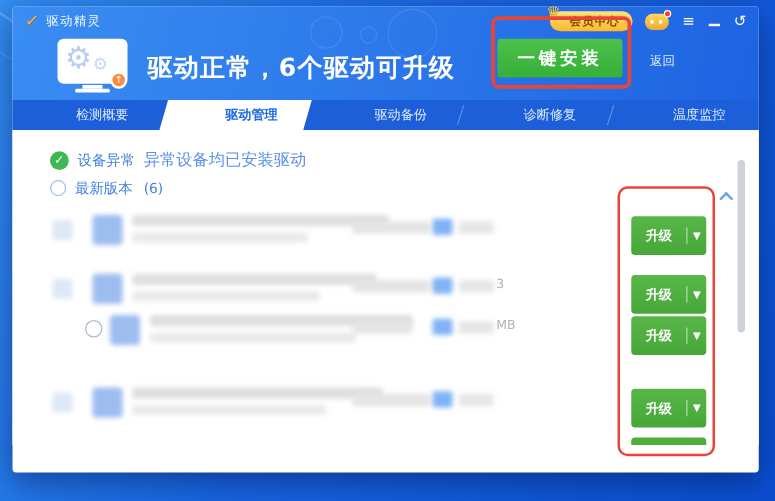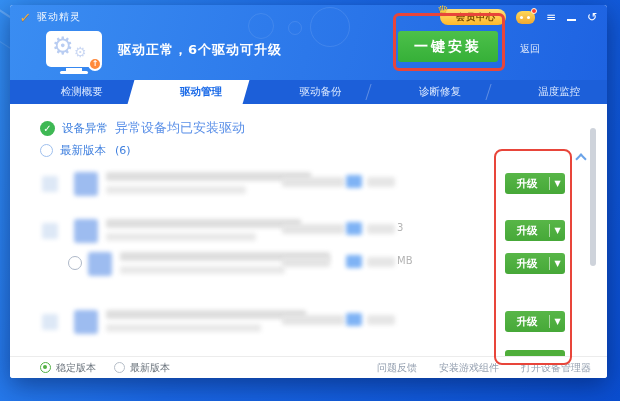--- a/index.html
+++ b/index.html
@@ -46,21 +46,21 @@
   .header-row { position:absolute; left:0; top:24px; right:0; height:51px; }
   .monitor-wrap { position:absolute; left:36px; top:2px; width:58px; height:46px; }
   .monitor { position:absolute; left:0; top:0; width:56px; height:36px; background:#fff; border-radius:5px;
     overflow:hidden; }
   .monitor .g1 { position:absolute; left:6px; top:1px; color:#b9cdf2; font-size:24px; }
   .monitor .g2 { position:absolute; left:28px; top:13px; color:#ccd9f4; font-size:14px; }
   .monitor-stand { position:absolute; left:20px; top:37px; width:16px; height:3px; background:#fff; }
   .monitor-base { position:absolute; left:14px; top:40px; width:28px; height:3px; background:#fff; border-radius:2px; }
   .up-badge { position:absolute; left:42px; top:26px; width:14px; height:14px; border-radius:50%;
     background:#ff8a3c; border:2px solid #fff; color:#fff; font-size:8px; line-height:10px; text-align:center; font-weight:bold; }
-  .head-status { position:absolute; left:108px; top:12px; color:#fff; font-size:13px; font-weight:bold; letter-spacing:1px; }
+  .head-status { position:absolute; left:108px; top:12px; color:#fff; font-size:20px; font-weight:bold; letter-spacing:1px; }
   .install-btn { position:absolute; left:388px; top:2px; width:100px; height:31px; border:none; border-radius:3px;
     background:linear-gradient(#4cc04a,#36b038); color:#fff; font-size:14px; font-weight:bold; letter-spacing:3px;
     cursor:pointer; font-family:inherit; }
   .back-link { position:absolute; left:510px; top:13px; color:rgba(255,255,255,.85); font-size:10px; cursor:pointer; }
 
   
   .tabs { position:absolute; left:0; top:75px; right:0; height:24px; background:#1c5fd9; display:flex; }
   .tab { position:relative; flex:1; display:flex; align-items:center; justify-content:center;
     color:#ddeaff; font-size:10.5px; cursor:pointer;padding-left:24px; }
   .tab:not(:first-child)::before { content:""; position:absolute; left:0; top:4px; bottom:4px; width:1px;
@@ -89,21 +89,21 @@
   .dev-icon { left:64px; top:10px; width:24px; height:24px; background:#9dbcf0; border-radius:3px; }
   .t1 { left:96px; top:10px; height:9px; background:#dedede; }
   .t2 { left:96px; top:24px; height:8px; background:#e9e9e9; }
   .ver { left:272px; top:15px; width:62px; height:10px; background:#e4e4e4; }
   .ver-blue { left:336px; top:13px; width:16px; height:13px; background:#7fb3f5; }
   .size { left:357px; top:15px; width:28px; height:10px; background:#e6e6e6; }
   .size-suffix { position:absolute; left:387px; top:13px; font-size:10px; color:#b3b3b3; }
   .row-radio { position:absolute; left:58px; top:14px; width:14px; height:14px; border-radius:50%;
     border:1.5px solid #aeb8c8; background:#fff; cursor:pointer; }
 
-  .upgrade-btn { position:absolute; left:495px; top:11px; width:60px; height:21px; border-radius:3px;
+  .upgrade-btn { position:absolute; left:495px; top:11px; width:60px; height:31px; border-radius:3px;
     background:linear-gradient(#58b648,#46a838); display:flex; align-items:center; cursor:pointer; }
   .upg-label { flex:1; text-align:center; color:#fff; font-size:10.5px; font-weight:bold; }
   .upg-div { width:1px; height:13px; background:rgba(255,255,255,.55); }
   .upg-caret { width:15px; text-align:center; color:#fff; font-size:8px; cursor:pointer; }
   .row5-sliver { position:absolute; left:495px; top:246px; width:60px; height:6px;
     background:#4fae3a; border-radius:3px 3px 0 0; }
 
   .scrollbar { position:absolute; left:580px; top:24px; width:6px; height:138px;
     background:#ced3db; border-radius:3px; cursor:pointer; }
   .collapse-arrow { position:absolute; left:567px; top:51px; width:8px; height:8px;
@@ -270,27 +270,17 @@
           <span class="upg-div"></span>
           <span class="upg-caret">▼</span>
         </div>
       </div>
 
       <div class="row5-sliver"></div>
       <div class="scrollbar"></div>
       <div class="collapse-arrow"></div>
     </div>
 
-    <div class="footer">
-      <span class="radio sel"></span>
-      <span class="f-label">稳定版本</span>
-      <span class="radio unsel"></span>
-      <span class="f-label">最新版本</span>
-      <span class="f-spacer"></span>
-      <span class="f-link">问题反馈</span>
-      <span class="f-link">安装游戏组件</span>
-      <span class="f-link">打开设备管理器</span>
-    </div>
 
     <div class="anno anno-install"></div>
     <div class="anno anno-upgrades"></div>
   </div>
 </div>
 
 </body></html>

